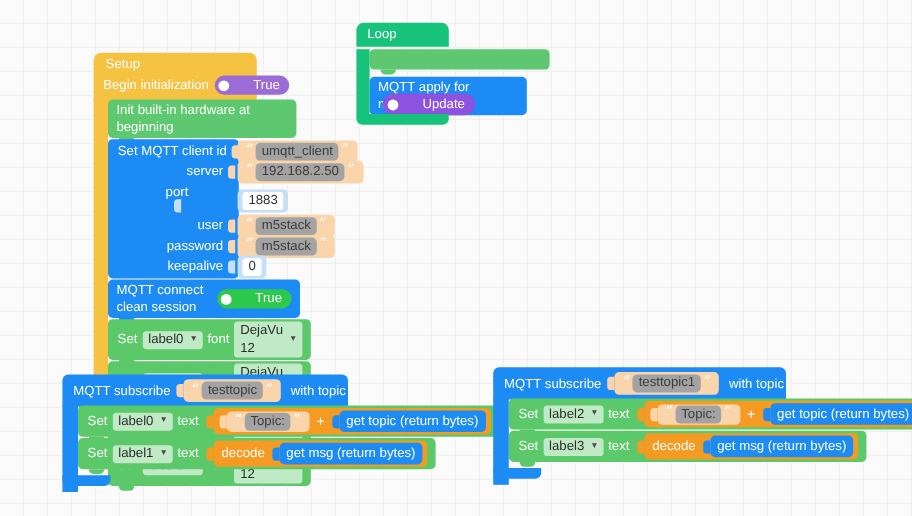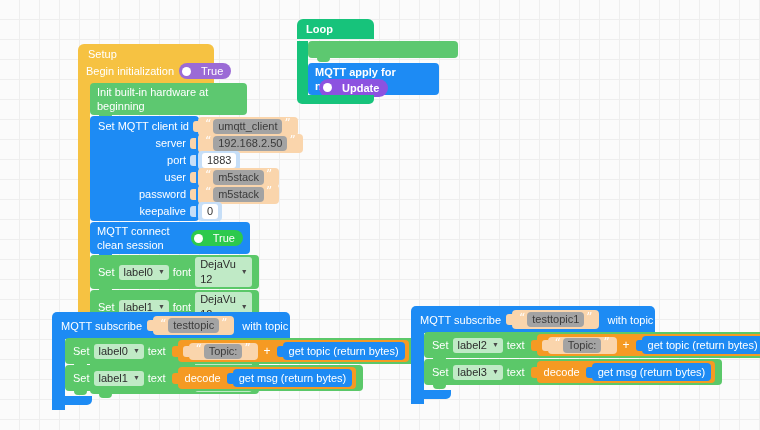--- a/index.html
+++ b/index.html
@@ -61,21 +61,21 @@
     display:inline-flex;align-items:center;gap:5px;
   }
   .caret{font-size:7px;color:#4a4a4a;transform:translateY(-1px);}
 
   
   .q{font-size:12px;color:#ffffff;line-height:10px;
      font-family:"DejaVu Serif",serif;padding:0 2px;transform:translateY(-2px);}
 
   
   .toggle{
-    display:inline-flex;align-items:center;gap:10px;border-radius:9px;
+    display:inline-flex;align-items:center;gap:20px;border-radius:9px;
     padding:1px 8px 1px 3px;font-size:11px;color:#fff;line-height:14px;
   }
   .knob{width:9px;height:9px;border-radius:50%;background:#fff;display:inline-block;}
   .str-field{background:#a3a3a3;color:#3b3b3b;}
 </style>
 </head>
 <body>
 
 <div id="canvas">
 
@@ -116,21 +116,21 @@
         <div class="row" style="justify-content:flex-end;padding:1px 0 1px 6px;margin-top:3px;">
           <span style="font-size:11px;color:#fff;">server</span>
           <span class="tab" style="background:#FAD5AC;margin-left:4px;"></span>
           <span style="position:absolute;left:108px;display:inline-flex;align-items:center;background:#FAD5AC;border-radius:4px;padding:2px 5px;">
             <span class="q">“</span>
             <span class="field str-field">192.168.2.50</span>
             <span class="q">”</span>
           </span>
         </div>
 
-        <div class="row" style="justify-content:flex-end;padding:1px 0 1px 6px;margin-top:3px;">
+        <div class="row" style="justify-content:flex-end;padding:1px 0 1px 6px;margin-top:3px;flex-direction:column;">
           <span style="font-size:11px;color:#fff;">port</span>
           <span class="tab" style="background:#C6DEF7;margin-left:4px;"></span>
           <span style="position:absolute;left:108px;display:inline-flex;align-items:center;background:#C6DEF7;border-radius:4px;padding:2px 4px;">
             <span class="field-num">1883</span>
           </span>
         </div>
 
         <div class="row" style="justify-content:flex-end;padding:1px 0 1px 6px;margin-top:3px;">
           <span style="font-size:11px;color:#fff;">user</span>
           <span class="tab" style="background:#FAD5AC;margin-left:4px;"></span>
@@ -225,21 +225,21 @@
           <span class="caret">▼</span>
         </span>
         <span class="notch" style="background:#5BC869;"></span>
       </div>
     </div>
 
     <div style="position:absolute;left:0;top:38px;width:12px;height:251px;background:#F6C242;"></div>
     <div style="position:absolute;left:0;top:289px;width:80px;height:9px;background:#F6C242;border-radius:0 0 5px 5px;"></div>
   </div>
 
-  <div class="blk" id="loop-block" style="left:297px;top:19px;font-weight:bold;">
+  <div class="blk" id="loop-block" style="left:297px;top:19px;">
     <div class="hat" style="background:#17C37B;width:77px;border-radius:6px 6px 0 0;">
       <div class="hat-title" style="padding:4px 8px 4px 9px;">Loop</div>
     </div>
 
     <div style="position:absolute;left:11px;top:22px;">
       <div class="stmt" style="background:#5DC870;width:150px;">
         <span class="notch" style="background:#5DC870;"></span>
       </div>
       <div class="stmt" style="background:#1D8BF4;width:131px;margin-top:1px;">
         <span>MQTT apply for messaging</span>

